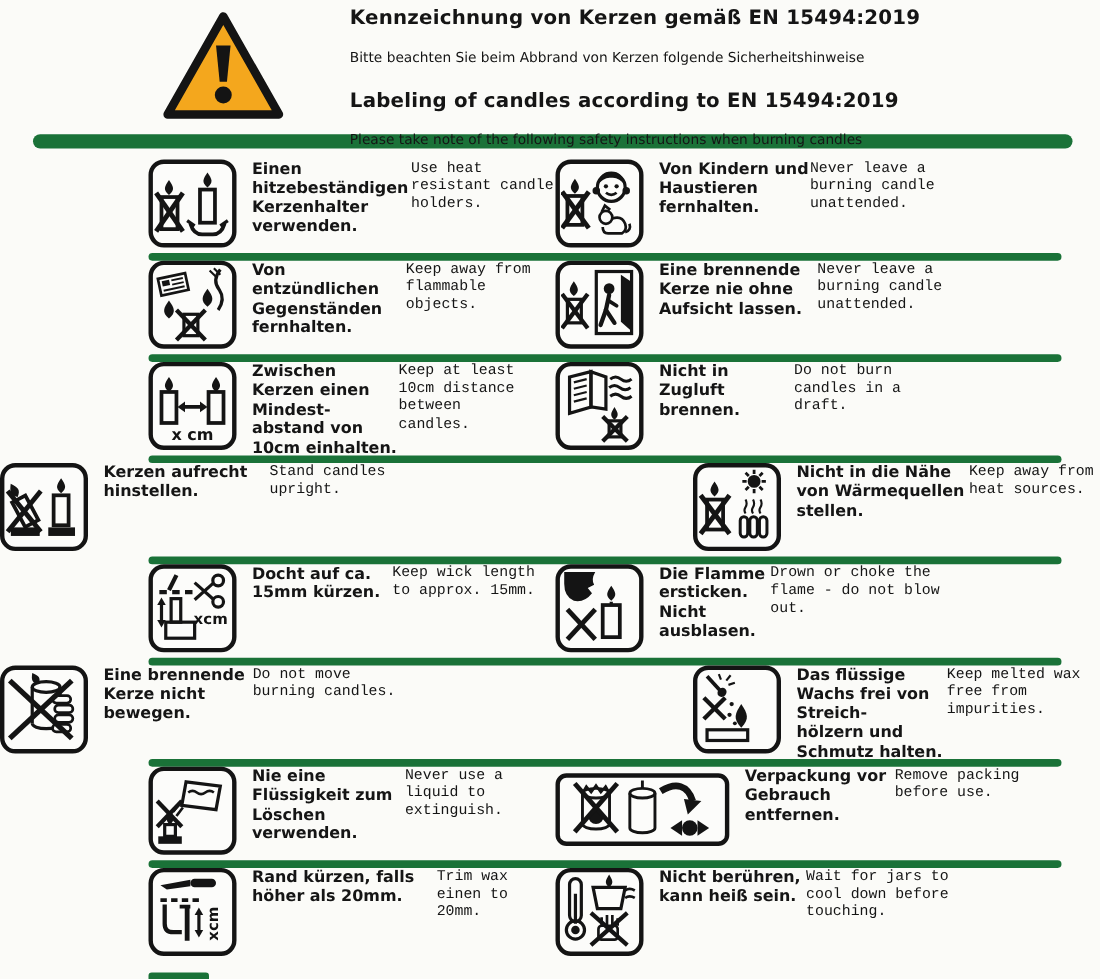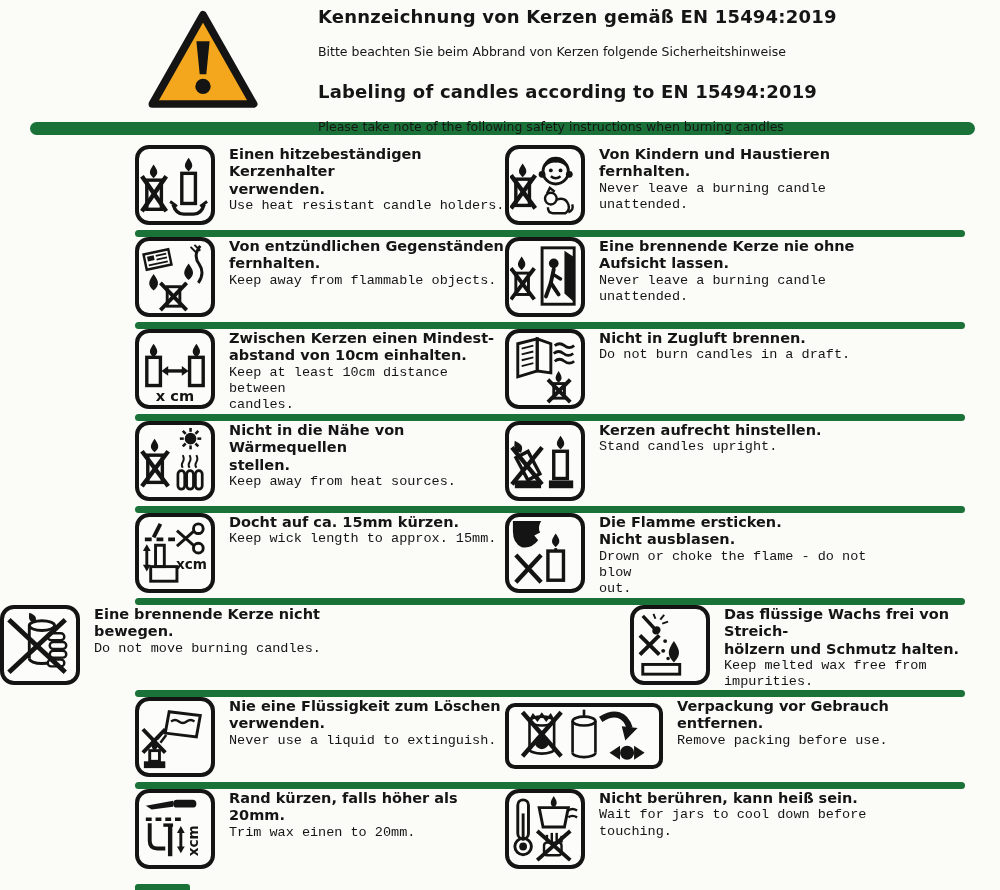--- a/index.html
+++ b/index.html
@@ -20,25 +20,25 @@
   .bar-full{margin:4px 0 0 30px;width:945px;height:13px;border-radius:7px;background:#1a7238;}
   .divider{margin-left:135px;width:830px;height:7px;border-radius:4px;background:#1a7238;}
   .divider-partial{position:absolute;left:135px;bottom:0;width:55px;height:6px;border-radius:3px 3px 0 0;background:#1a7238;}
   
   main{padding-top:10px;}
   .row{display:flex;height:85px;align-items:flex-start;}
   .cell{display:flex;gap:14px;height:85px;box-sizing:border-box;}
   .cell.left{margin-left:135px;width:370px;}
   .cell.right{flex:1;}
   .pict{flex:none;width:80px;height:80px;border:4px solid #141414;border-radius:14px;
-        box-sizing:border-box;display:flex;align-items:center;justify-content:center;background:#fcfcfa;}
+        box-sizing:border-box;display:flex;align-items:flex-start;justify-content:center;background:#fcfcfa;}
   .pict svg{width:70px;height:70px;}
   .pict.wide{width:158px;height:66px;border-radius:10px;margin-top:6px;}
   .pict.wide svg{width:148px;height:58px;}
-  .txt{display:flex;flex-direction:column;justify-content:flex-start;height:84px;padding-top:1px;box-sizing:border-box;}
+  .txt{display:flex;flex-direction:row;justify-content:space-between;height:84px;padding-top:1px;box-sizing:border-box;}
   .cell.left .txt{width:286px;}
   .cell.right .txt{width:272px;}
   .de{font-weight:bold;font-size:14.5px;line-height:1.2;white-space:pre-line;}
   .en{font-size:13.5px;line-height:1.2;white-space:pre-line;font-family:Liberation Mono, monospace;}
   svg text{font-family:"DejaVu Sans","Liberation Sans",sans-serif;}
 </style>
 </head>
 <body>
 
 <header class="hdr">
@@ -205,20 +205,40 @@
       </div>
       <div class="txt">
         <div class="de">Nicht in Zugluft brennen.</div>
         <div class="en">Do not burn candles in a draft.</div>
       </div>
     </div>
   </section>
   <div class="divider"></div>
 
   <section class="row">
+    <div class="cell right">
+      <div class="pict">
+        <svg viewBox="0 0 72 72">
+          <g transform="rotate(-28 18 40)">
+            <path d="M18 12 c-4 6 -6 9 0 14 c6 -5 4 -8 0 -14" fill="#141414"></path>
+            <rect x="11" y="28" width="14" height="26" fill="none" stroke="#141414" stroke-width="3.5"></rect>
+          </g>
+          <rect x="5" y="56" width="27" height="8" fill="#141414"></rect>
+          <line x1="2" y1="22" x2="33" y2="60" stroke="#141414" stroke-width="4.5"></line>
+          <line x1="33" y1="22" x2="2" y2="60" stroke="#141414" stroke-width="4.5"></line>
+          <path d="M52 10 c-4 6 -6 9 0 14 c6 -5 4 -8 0 -14" fill="#141414"></path>
+          <rect x="45" y="26" width="14" height="28" fill="none" stroke="#141414" stroke-width="3.5"></rect>
+          <rect x="40" y="56" width="25" height="8" fill="#141414"></rect>
+        </svg>
+      </div>
+      <div class="txt">
+        <div class="de">Kerzen aufrecht hinstellen.</div>
+        <div class="en">Stand candles upright.</div>
+      </div>
+    </div>
     <div class="cell left">
       <div class="pict">
         <svg viewBox="0 0 72 72">
           <path d="M15 13 c-4 6 -6 9 0 14 c6 -5 4 -8 0 -14" fill="#141414"></path>
           <rect x="8" y="30" width="15" height="28" fill="none" stroke="#141414" stroke-width="3.5"></rect>
           <line x1="2" y1="26" x2="29" y2="62" stroke="#141414" stroke-width="4.5"></line>
           <line x1="29" y1="26" x2="2" y2="62" stroke="#141414" stroke-width="4.5"></line>
           <circle cx="52" cy="13" r="6" fill="#141414"></circle>
           <g stroke="#141414" stroke-width="2.6">
             <line x1="52" y1="2" x2="52" y2="6"></line>
@@ -237,40 +257,20 @@
           <rect x="48" y="46" width="7" height="19" rx="3.5" fill="none" stroke="#141414" stroke-width="2.8"></rect>
           <rect x="57" y="46" width="7" height="19" rx="3.5" fill="none" stroke="#141414" stroke-width="2.8"></rect>
         </svg>
       </div>
       <div class="txt">
         <div class="de">Nicht in die Nähe von Wärmequellen
 stellen.</div>
         <div class="en">Keep away from heat sources.</div>
       </div>
     </div>
-    <div class="cell right">
-      <div class="pict">
-        <svg viewBox="0 0 72 72">
-          <g transform="rotate(-28 18 40)">
-            <path d="M18 12 c-4 6 -6 9 0 14 c6 -5 4 -8 0 -14" fill="#141414"></path>
-            <rect x="11" y="28" width="14" height="26" fill="none" stroke="#141414" stroke-width="3.5"></rect>
-          </g>
-          <rect x="5" y="56" width="27" height="8" fill="#141414"></rect>
-          <line x1="2" y1="22" x2="33" y2="60" stroke="#141414" stroke-width="4.5"></line>
-          <line x1="33" y1="22" x2="2" y2="60" stroke="#141414" stroke-width="4.5"></line>
-          <path d="M52 10 c-4 6 -6 9 0 14 c6 -5 4 -8 0 -14" fill="#141414"></path>
-          <rect x="45" y="26" width="14" height="28" fill="none" stroke="#141414" stroke-width="3.5"></rect>
-          <rect x="40" y="56" width="25" height="8" fill="#141414"></rect>
-        </svg>
-      </div>
-      <div class="txt">
-        <div class="de">Kerzen aufrecht hinstellen.</div>
-        <div class="en">Stand candles upright.</div>
-      </div>
-    </div>
   </section>
   <div class="divider"></div>
 
   <section class="row">
     <div class="cell left">
       <div class="pict">
         <svg viewBox="0 0 72 72">
           <line x1="14" y1="20" x2="21" y2="6" stroke="#141414" stroke-width="4"></line>
           <line x1="5" y1="22" x2="38" y2="22" stroke="#141414" stroke-width="4" stroke-dasharray="7 5"></line>
           <line x1="38" y1="13" x2="56" y2="29" stroke="#141414" stroke-width="3"></line>

